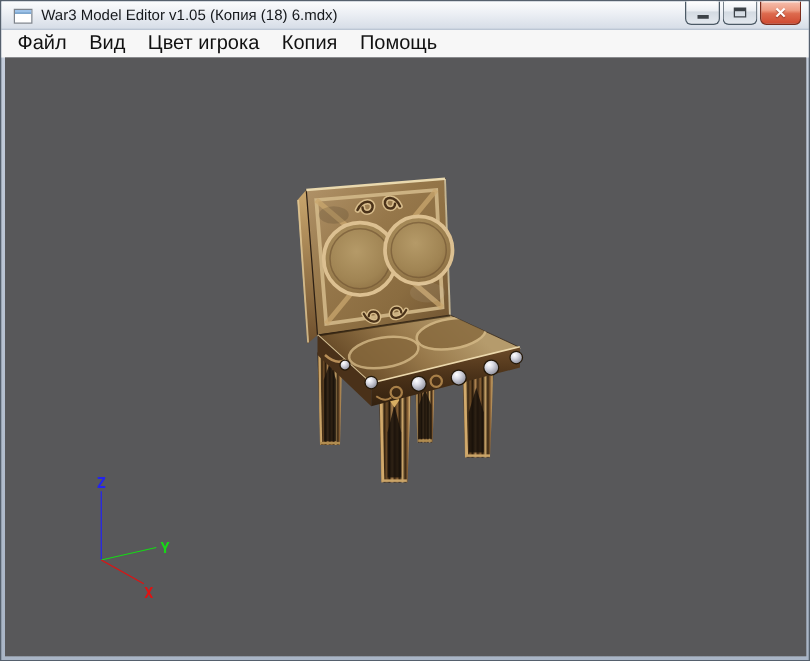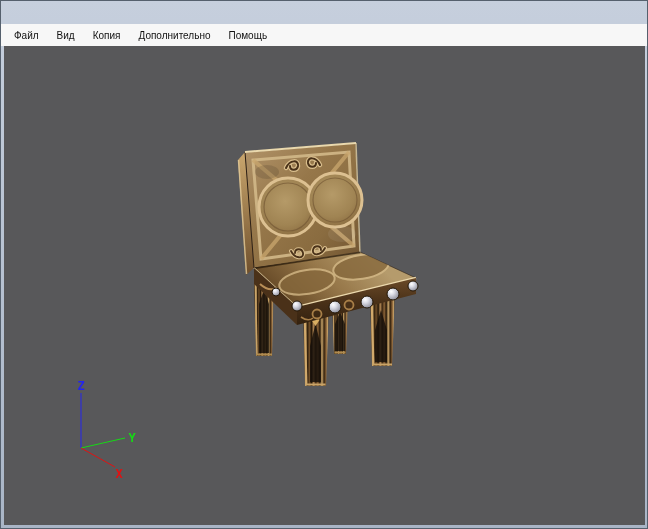--- a/index.html
+++ b/index.html
@@ -44,42 +44,59 @@
     width:33px; border-color:#7c2c1c;
     background:linear-gradient(#f7c1b0, #ee9c83 40%, #dd6a4e 55%, #cf4a31);
     color:#ffffff; font-size:12px; font-weight:bold;
     text-shadow:0 1px 1px rgba(80,10,0,.55);
   }
   
   .menubar {
     position:absolute; top:23px; left:0; right:0; height:22px;
     background:#f7f7f7;
     display:flex; align-items:center; padding-left:4px;
-    font-size:10px; color:#111111;
+    font-size:16px; color:#111111;
   }
   .menu-item { padding:3px 9px; white-space:nowrap; }
   
   .viewport {
     position:absolute; top:45px; left:3px; width:641px; height:479px;
     background:#58585a;
     box-shadow:inset 0 1px 2px rgba(0,0,0,.35);
   }
   .viewport svg { display:block; width:641px; height:479px; }
 </style>
 </head>
 <body>
 
 <div class="window">
 
+  <div class="titlebar">
+    <div class="app-icon">
+        <div class="bar"></div>
+      </div>
+    <div class="window-title">War3 Model Editor v1.05 (Копия (18) 6.mdx)</div>
+    <div class="controls">
+      <div class="wbtn btn-min">
+          <div class="glyph-min"></div>
+        </div>
+      <div class="wbtn btn-max">
+          <div class="glyph-max"></div>
+        </div>
+      <div class="wbtn btn-close">
+          <span>✕</span>
+        </div>
+    </div>
+  </div>
 
   <div class="menubar">
     <span class="menu-item">Файл</span>
     <span class="menu-item">Вид</span>
+    <span class="menu-item">Цвет игрока</span>
     <span class="menu-item">Копия</span>
-    <span class="menu-item">Дополнительно</span>
     <span class="menu-item">Помощь</span>
   </div>
 
   <div class="viewport">
     <svg viewBox="0 0 641 479">
       <defs>
         <linearGradient id="legGrad" x1="0" y1="0" x2="1" y2="0">
           <stop offset="0" stop-color="#20150b"></stop>
           <stop offset="0.05" stop-color="#7a5b33"></stop>
           <stop offset="0.10" stop-color="#c9a469"></stop>

